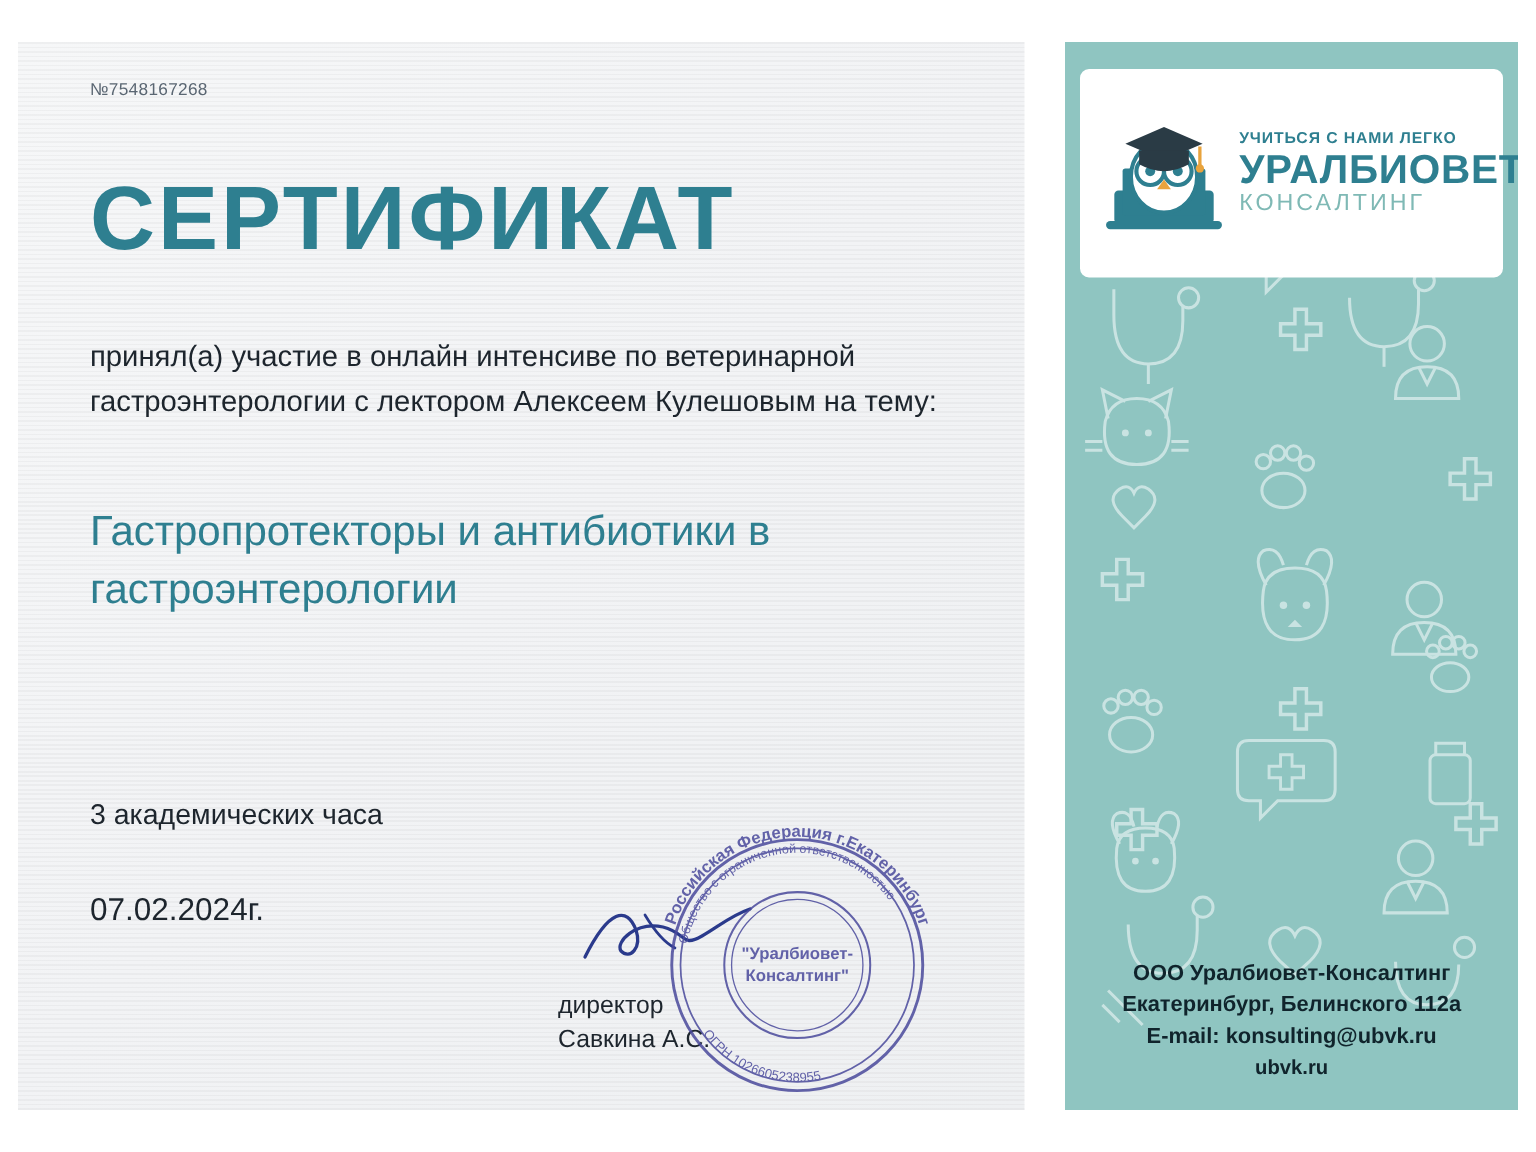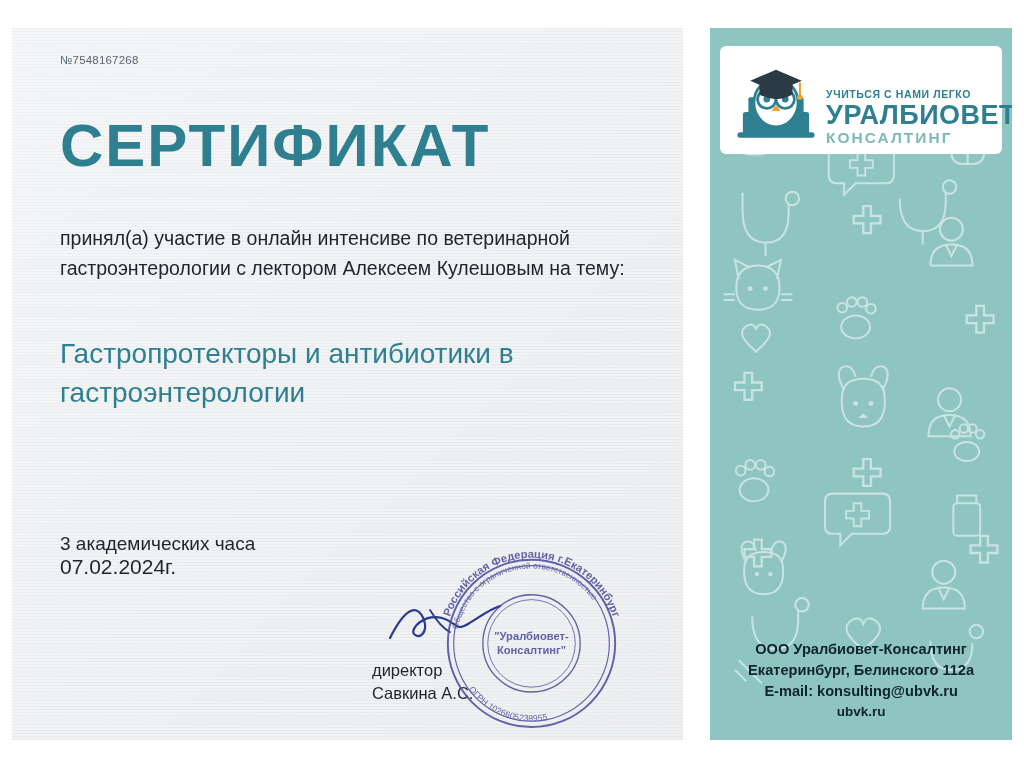--- a/index.html
+++ b/index.html
@@ -60,20 +60,21 @@
     font-size: 28px;
     color: #2e7f90;
     line-height: 1.38;
     max-width: 630px;
     margin-bottom: 120px;
     margin-top: 28px;
   }
   .hours {
     font-size: 19px;
     color: #1d252d;
+    margin-bottom: 40px;
   }
   .date {
     font-size: 21px;
     color: #1d252d;
   }
   
   .sign-block {
     position: absolute;
     left: 360px;
     bottom: 36px;
@@ -108,39 +109,39 @@
   }
   .pattern {
     position: absolute;
     inset: 0;
     opacity: 0.55;
   }
   .logo-box {
     position: relative;
     margin: 18px auto 0;
     width: 282px;
-    height: 108px;
+    height: 139px;
     background: #ffffff;
     border-radius: 6px;
     display: flex;
-    align-items: flex-end;
+    align-items: center;
     padding: 6px 10px;
   }
   .logo-owl { width: 92px; height: 94px; flex: 0 0 92px; }
   .logo-text { margin-left: 4px; }
   .logo-tag {
     font-size: 10.5px; font-weight: bold; color: #2e7f90;
     letter-spacing: 0.6px; margin-bottom: 2px;
   }
   .logo-main {
     font-size: 27px; font-weight: bold; color: #2e7f90;
     letter-spacing: 0.5px; line-height: 1;
   }
   .logo-sub {
-    font-size: 15.5px; font-weight: bold; color: #7fb9b5;
+    font-size: 15.5px; font-weight: normal; color: #7fb9b5;
     letter-spacing: 2px; line-height: 1.2;
   }
   .contacts {
     position: absolute;
     left: 0; right: 0;
     bottom: 18px;
     text-align: center;
     color: #10242c;
     font-size: 14.6px;
     font-weight: bold;

